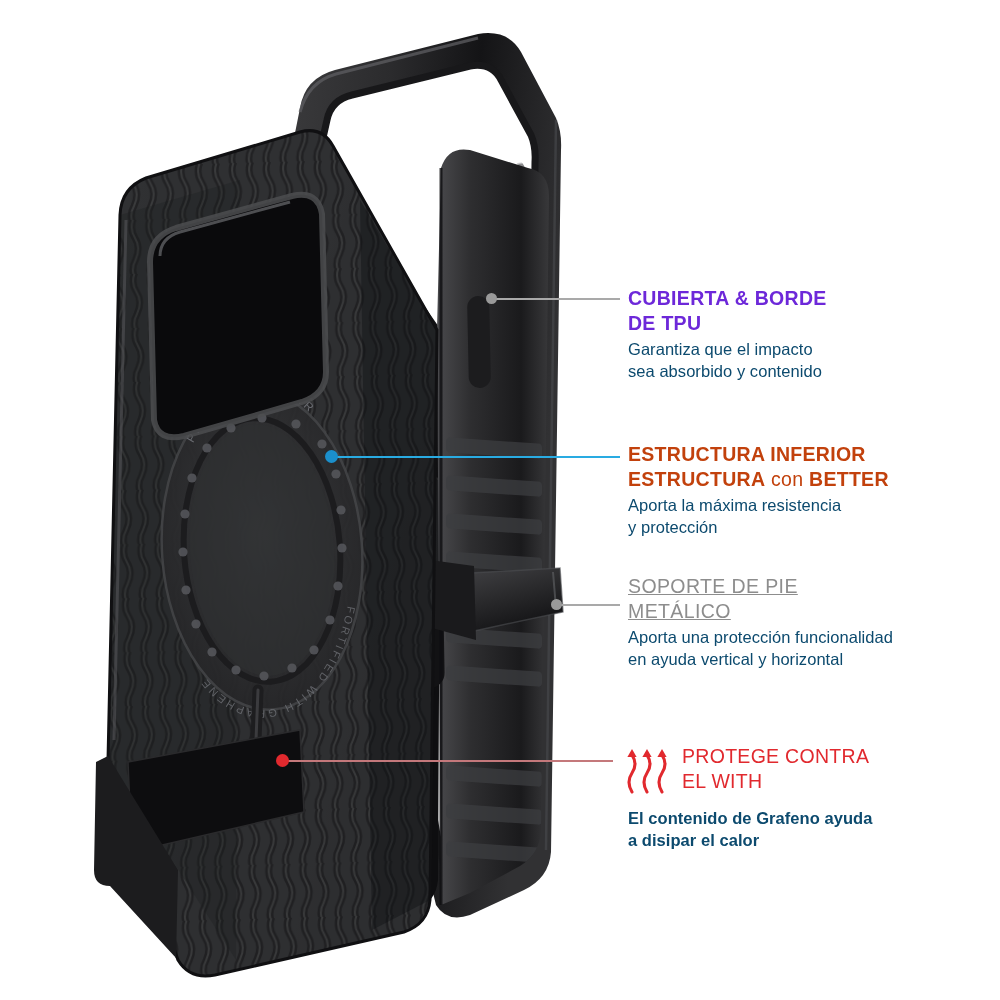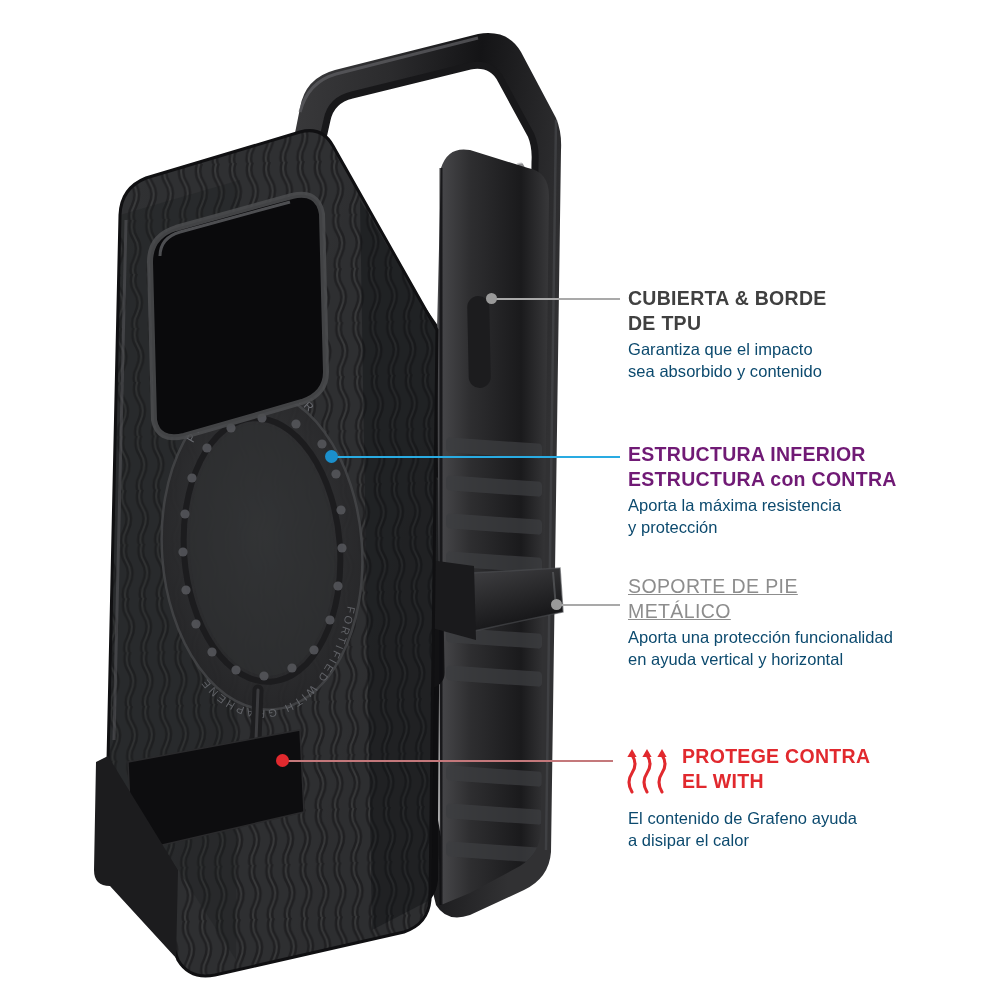--- a/index.html
+++ b/index.html
@@ -35,26 +35,26 @@
   .callout {
     position: absolute;
     width: 330px;
   }
   .callout-title {
     font-size: 19.5px;
     font-weight: bold;
     letter-spacing: 0.015em;
     line-height: 1.28;
     margin: 0;
-    color: #404040;
-  }
-  .callout-title.is-blue { color: #701a75; font-weight: bold; }
-  .callout-title.is-blue .lc { font-weight: bold; margin-top: 13px; }
+    color: #6d28d9;
+  }
+  .callout-title.is-blue { color: #c2410c; font-weight: bold; }
+  .callout-title.is-blue .lc { font-weight: normal; margin-top: 13px; }
   .callout-title.is-gray { color: #8d8d8d; font-weight: normal; letter-spacing: 0.02em; text-decoration: underline; }
-  .callout-title.is-red { color: #e1292e; font-weight: bold; }
+  .callout-title.is-red { color: #e1292e; font-weight: normal; }
 
   .callout-body {
     font-size: 16.5px;
     line-height: 1.33;
     margin: 3px 0 0 0;
     color: #0c4a6e;
     letter-spacing: 0.003em;
   }
 
   
@@ -297,21 +297,21 @@
       <span>sea absorbido y contenido</span>
     </p>
   </div>
 
   <div class="leader is-blue" style="left:333px; top:456px; width:287px;"></div>
   <div class="leader-dot is-blue" style="left:325px; top:450px;"></div>
 
   <div class="callout" style="left:628px; top:442px; width:345px;">
     <div class="callout-title is-blue">
       <span>ESTRUCTURA INFERIOR</span><br>
-      <span>ESTRUCTURA</span><span class="lc"> </span><span class="lc">con</span><span class="lc"> </span><span>CONTRA</span>
+      <span>ESTRUCTURA</span><span class="lc"> </span><span class="lc">con</span><span class="lc"> </span><span>BETTER</span>
     </div>
     <p class="callout-body">
       <span>Aporta la máxima resistencia</span><br>
       <span>y protección</span>
     </p>
   </div>
 
   <div class="leader" style="left:558px; top:604px; width:62px;"></div>
   <div class="leader-dot" style="left:551px; top:599px;"></div>
 
@@ -342,20 +342,20 @@
     </g>
   </svg>
 
   <div class="callout" style="left:682px; top:744px; width:300px;">
     <div class="callout-title is-red">
       <span>PROTEGE CONTRA</span><br>
       <span>EL WITH</span>
     </div>
   </div>
 
-  <div class="callout" style="left:628px; top:808px; width:330px;">
+  <div class="callout" style="left:628px; top:808px; width:330px;font-weight:bold;">
     <p class="callout-body" style="margin:0;">
       <span>El contenido de Grafeno ayuda</span><br>
       <span>a disipar el calor</span>
     </p>
   </div>
 
 </div>
 
 </body></html>

